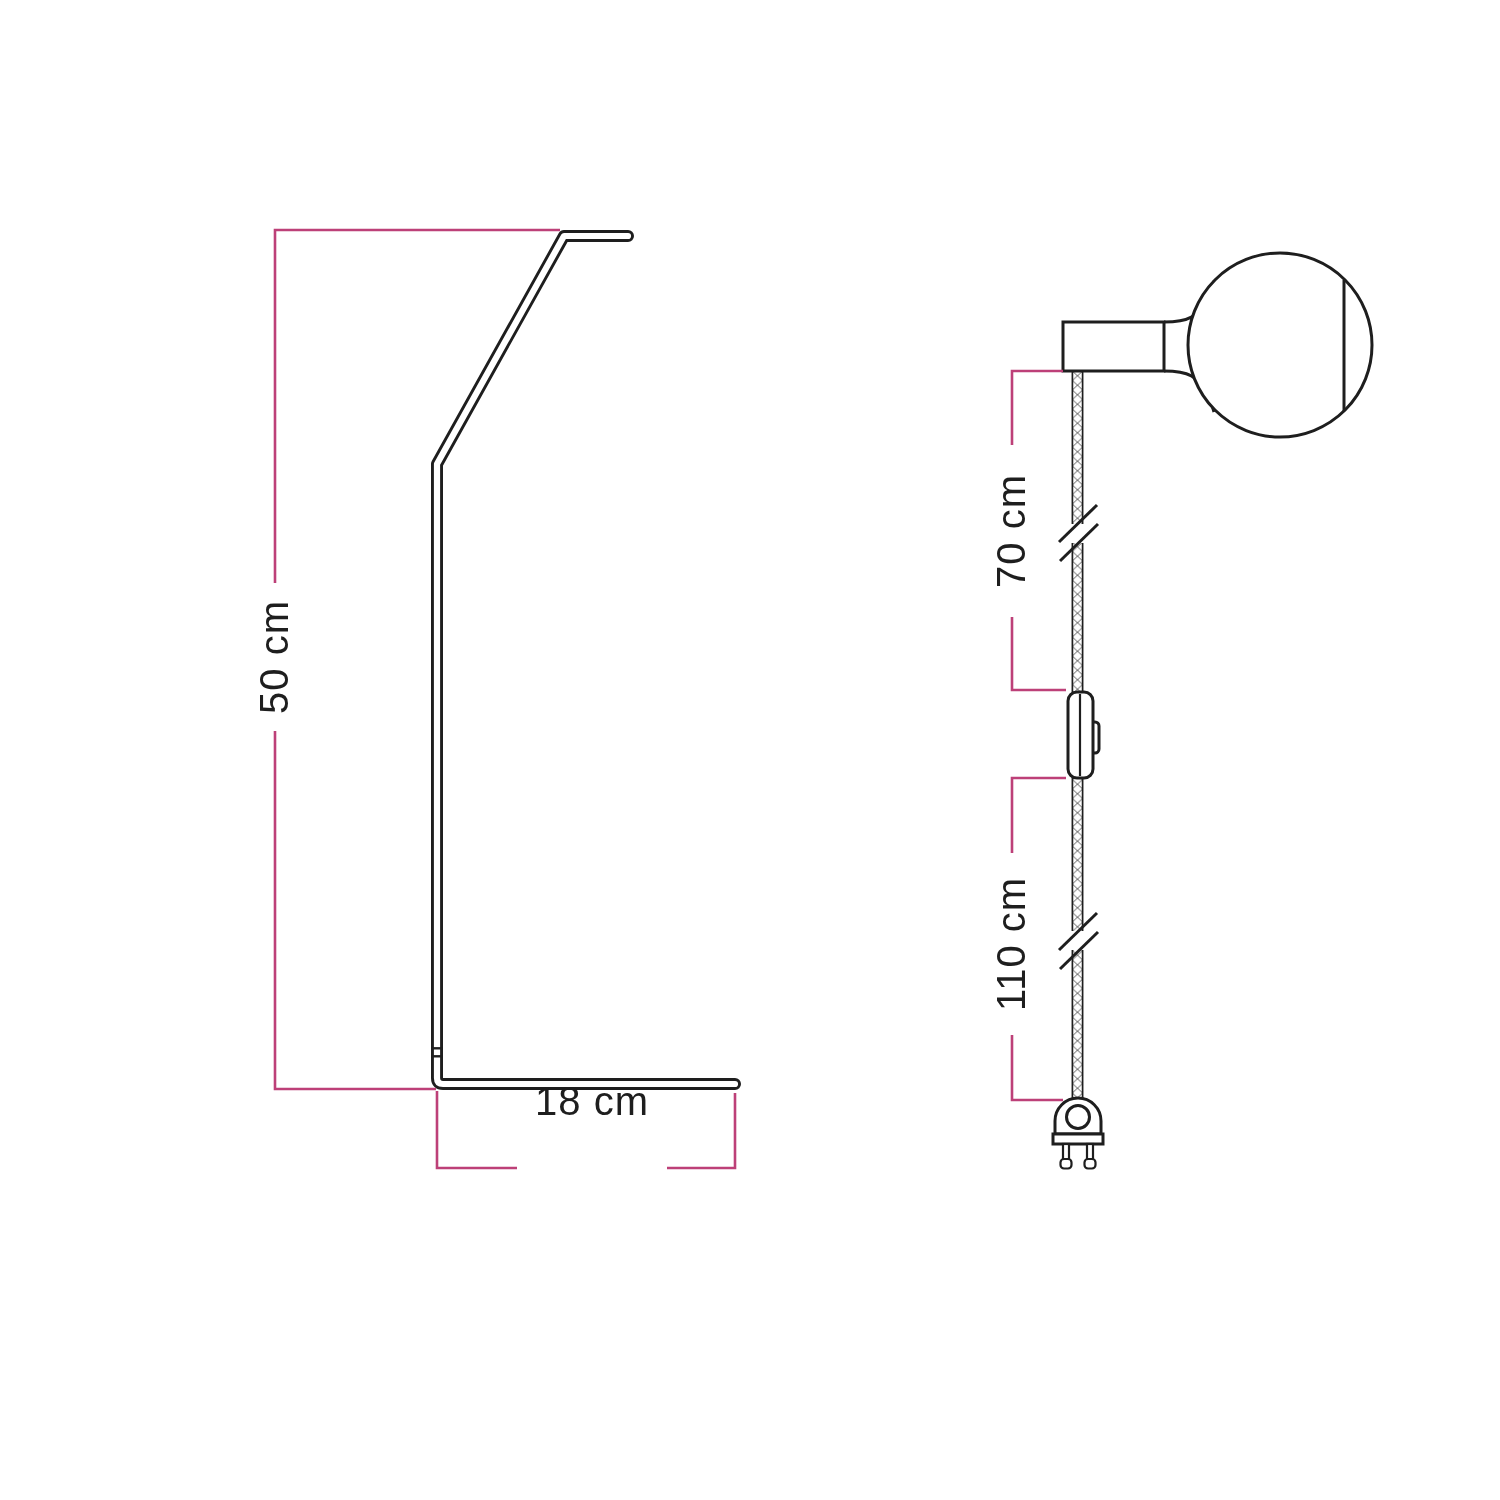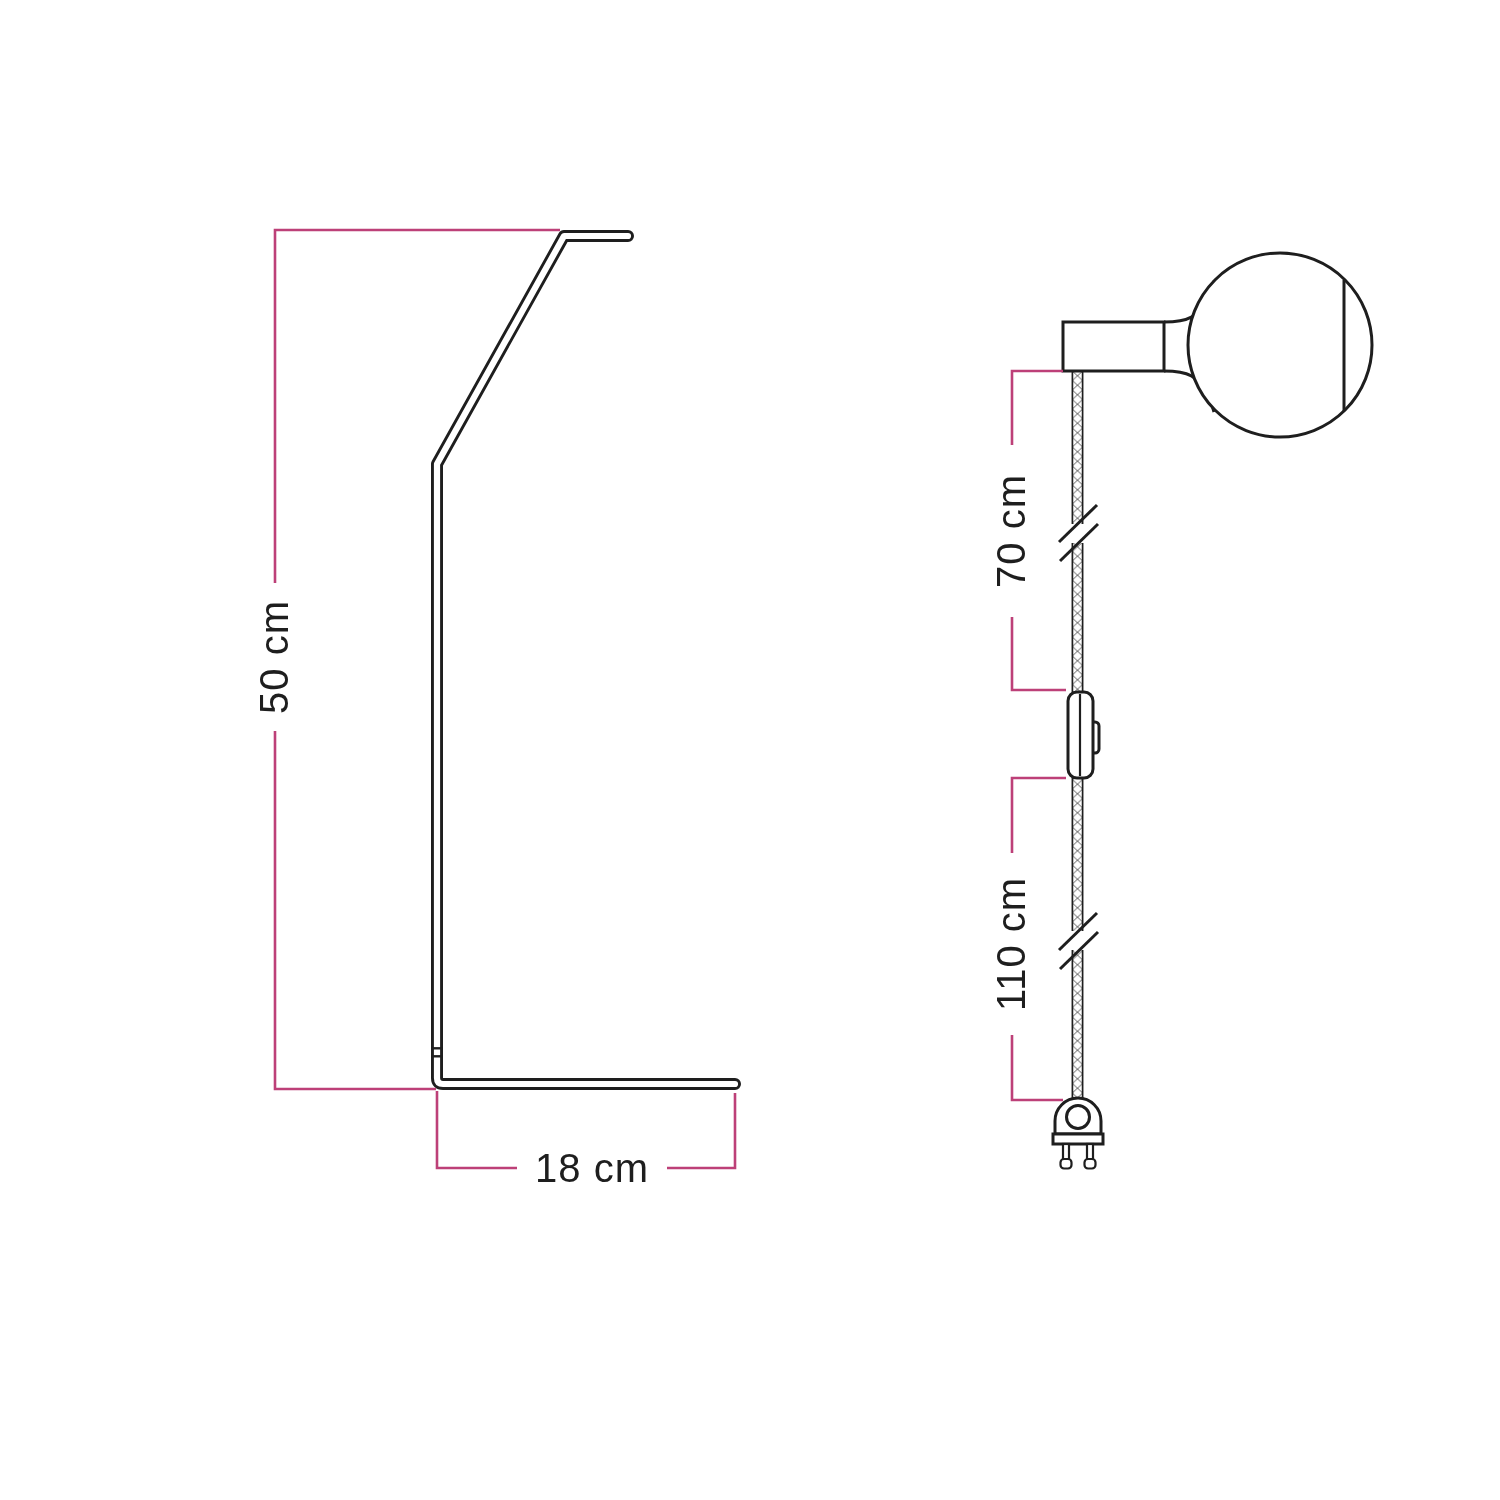--- a/index.html
+++ b/index.html
@@ -120,18 +120,18 @@
       <path d="M1012 617 L1012 690 L1066 690"></path>
     </g>
     <g class="dim">
       <path d="M1066 778 L1012 778 L1012 853"></path>
       <path d="M1012 1035 L1012 1100 L1063 1100"></path>
     </g>
   </svg>
 
   <div class="label rot" style="left:274px; top:657px;">50 cm</div>
 
-  <div class="label" style="left:592px; top:1168px;text-align:right;">18 cm</div>
+  <div class="label" style="left:592px; top:1101px;text-align:right;">18 cm</div>
 
   <div class="label rot" style="left:1011px; top:531px;">70 cm</div>
 
   <div class="label rot" style="left:1011px; top:944px;">110 cm</div>
 </div>
 
 </body></html>

